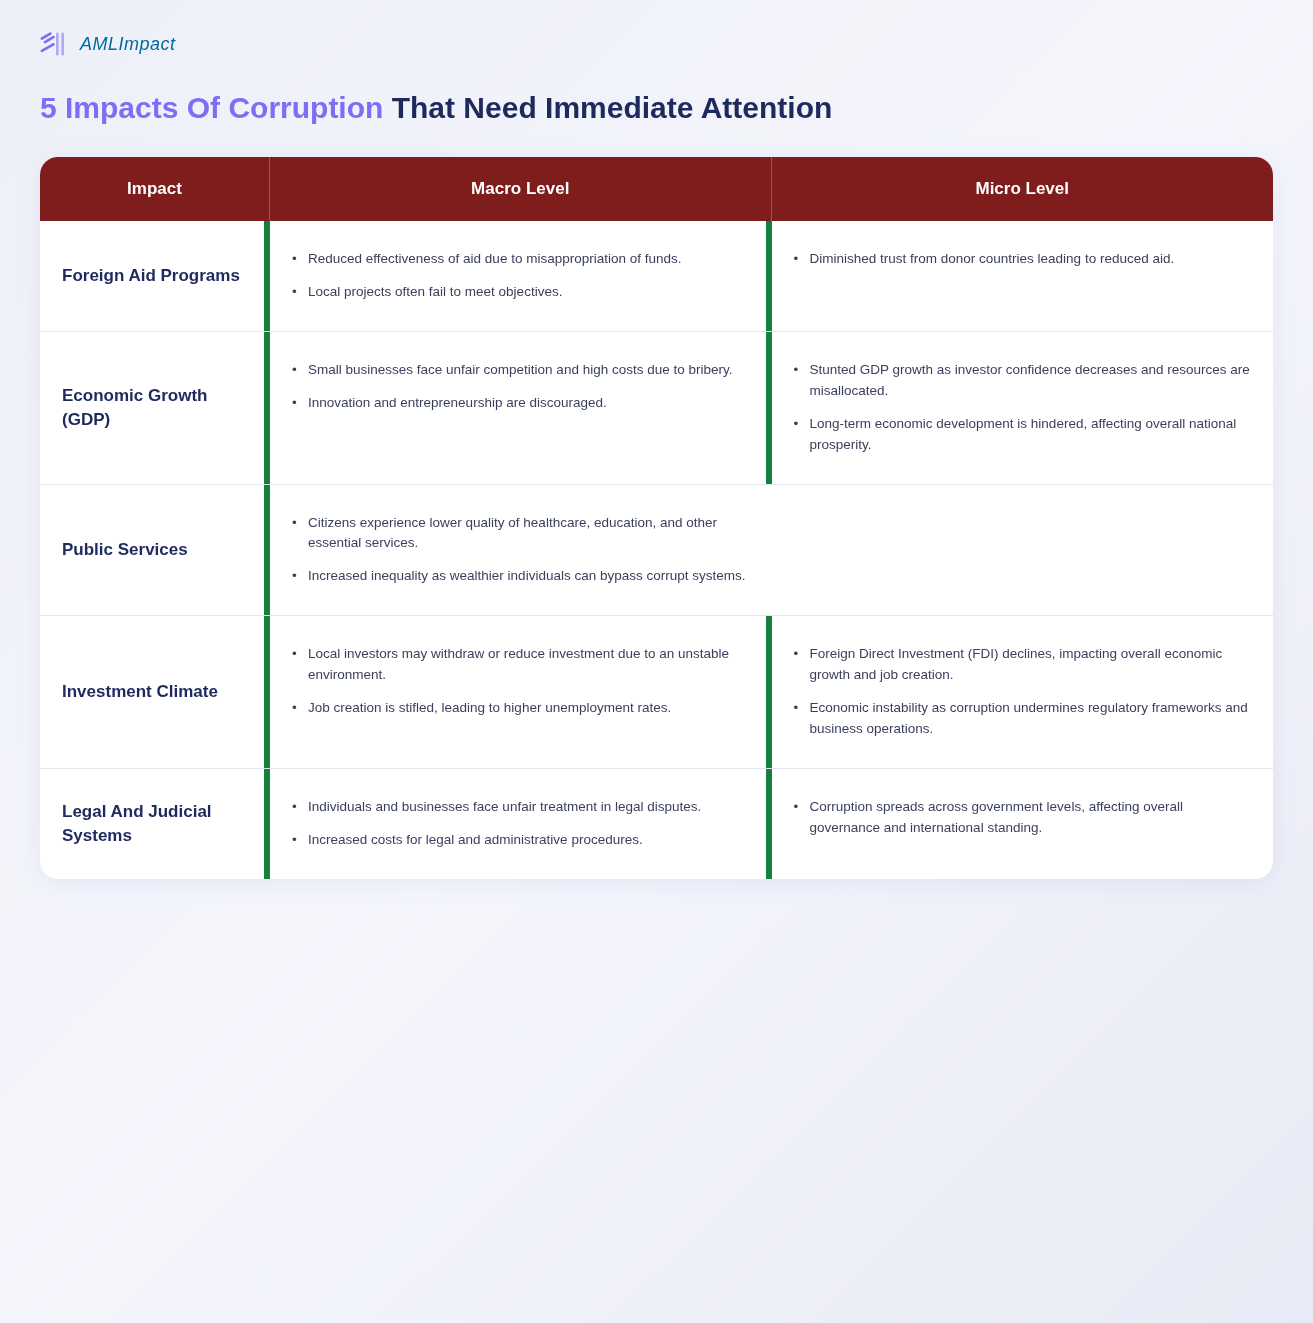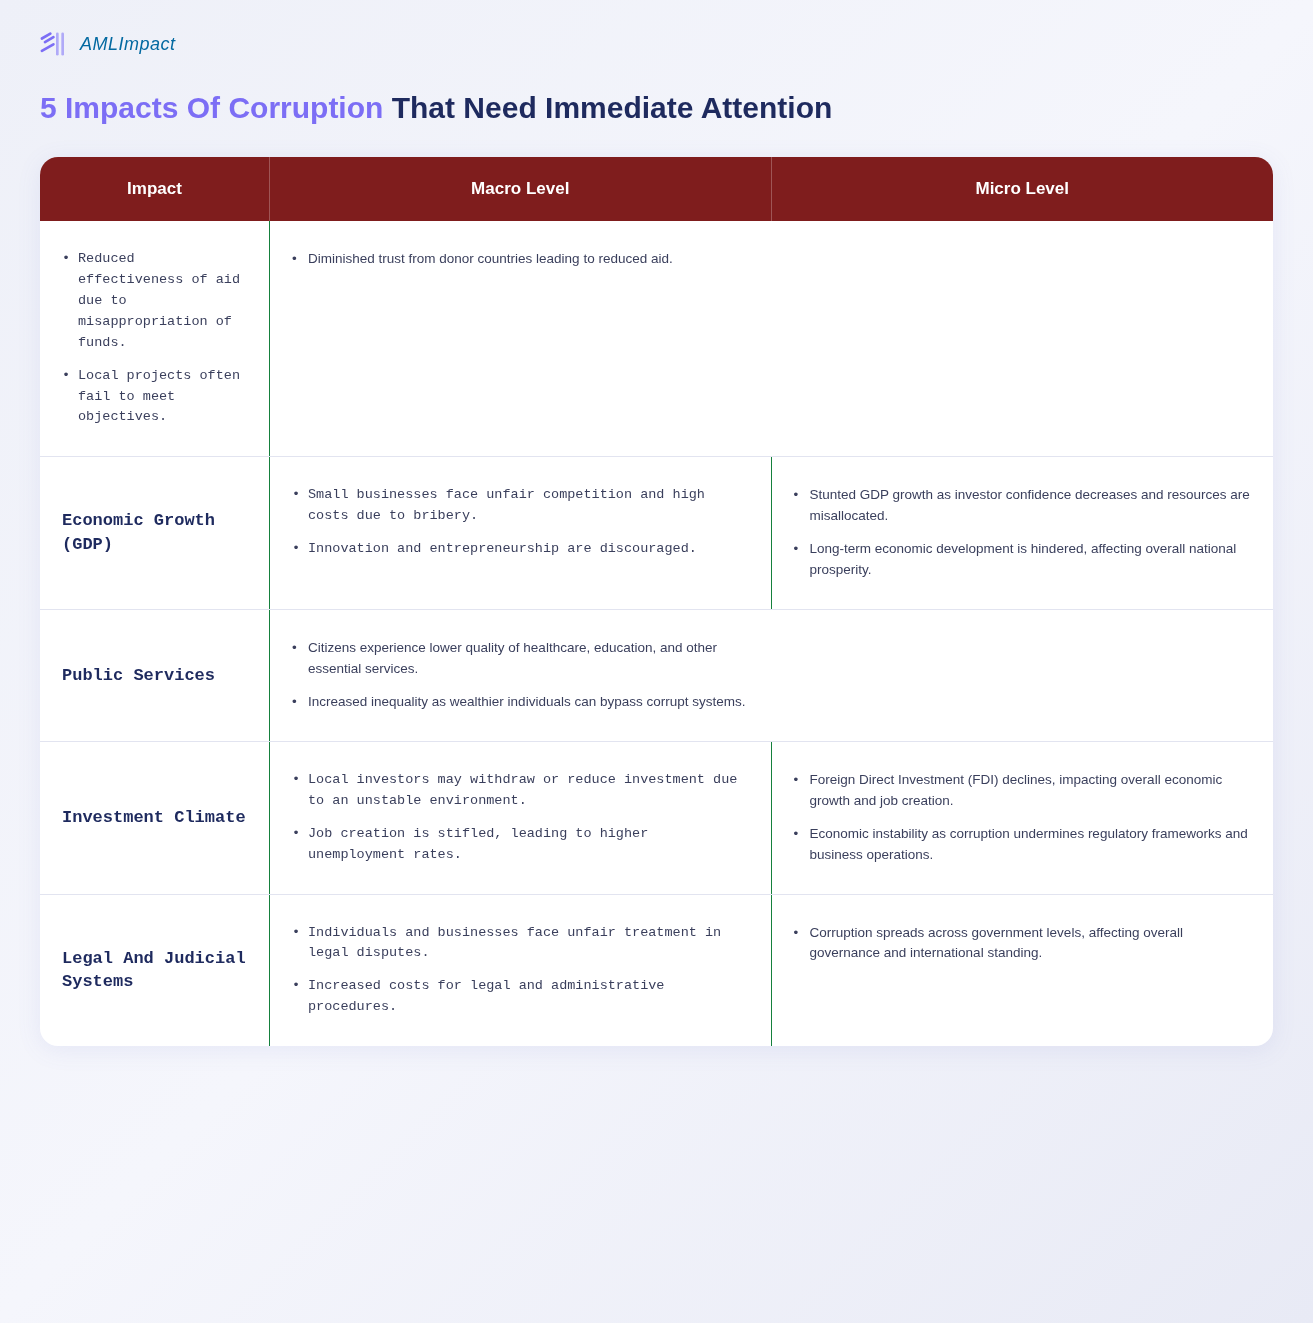--- a/index.html
+++ b/index.html
@@ -86,22 +86,21 @@
     .table-row:last-child {
       border-bottom: none;
     }
 
     .cell {
       padding: 28px 22px;
       vertical-align: top;
     }
 
     .cell:not(:last-child) {
-      border-right: 1px solid #15803d;
-      font-family: Liberation Mono, monospace;
+      border-right: 6px solid #15803d;
     }
 
     .impact-label {
       font-size: 17px;
       font-weight: 800;
       color: #1e2a5e;
       line-height: 1.4;
     }
 
     .bullet-list {
@@ -159,20 +158,23 @@
 <div class="table-container">
 
   <div class="table-header">
     <div class="th">Impact</div>
     <div class="th">Macro Level</div>
     <div class="th">Micro Level</div>
   </div>
 
   <div class="table-body" id="table-body">
   <div class="table-row">
+        <div class="cell impact-cell">
+          <div class="impact-label">Foreign Aid Programs</div>
+        </div>
         <div class="cell">
           <ul class="bullet-list">
             <li>Reduced effectiveness of aid due to misappropriation of funds.</li>
             <li>Local projects often fail to meet objectives.</li>
           </ul>
         </div>
         <div class="cell">
           <ul class="bullet-list">
             <li>Diminished trust from donor countries leading to reduced aid.</li>
           </ul>

